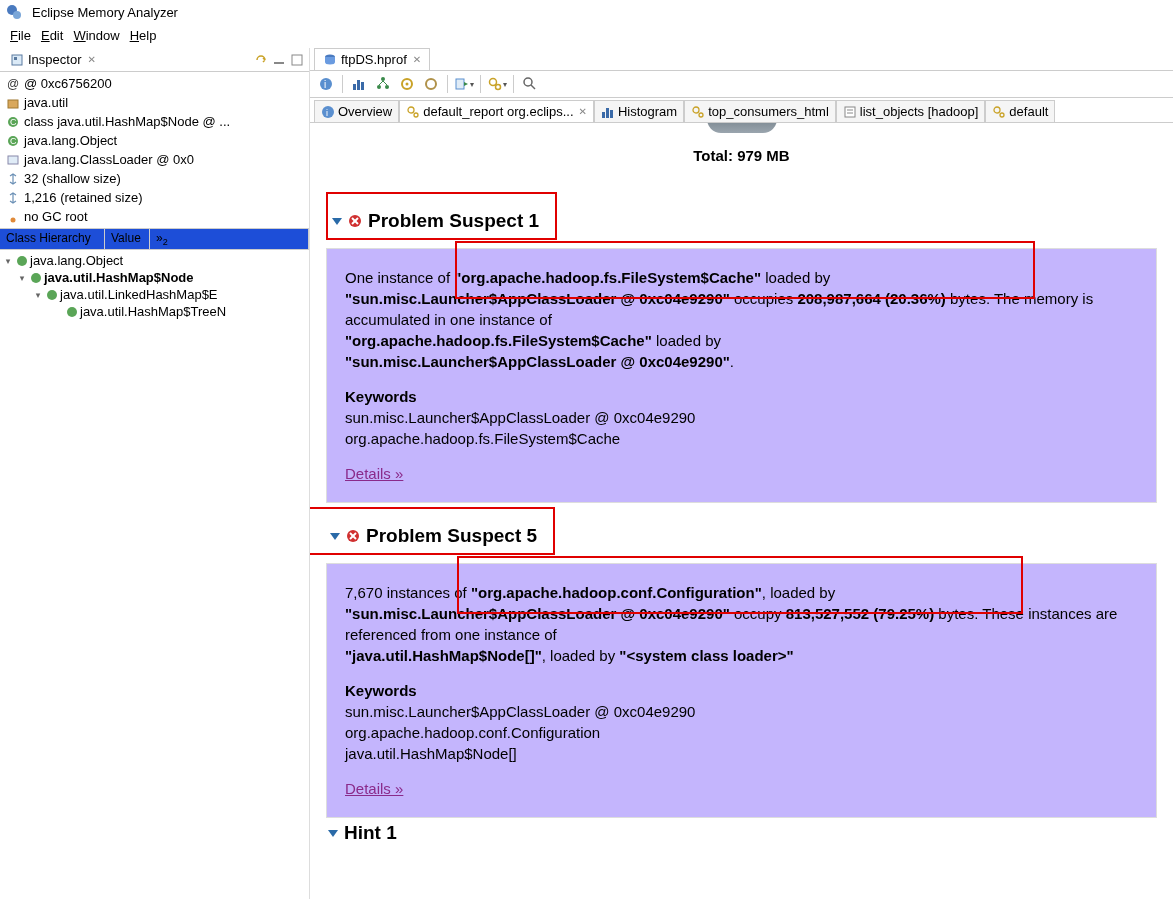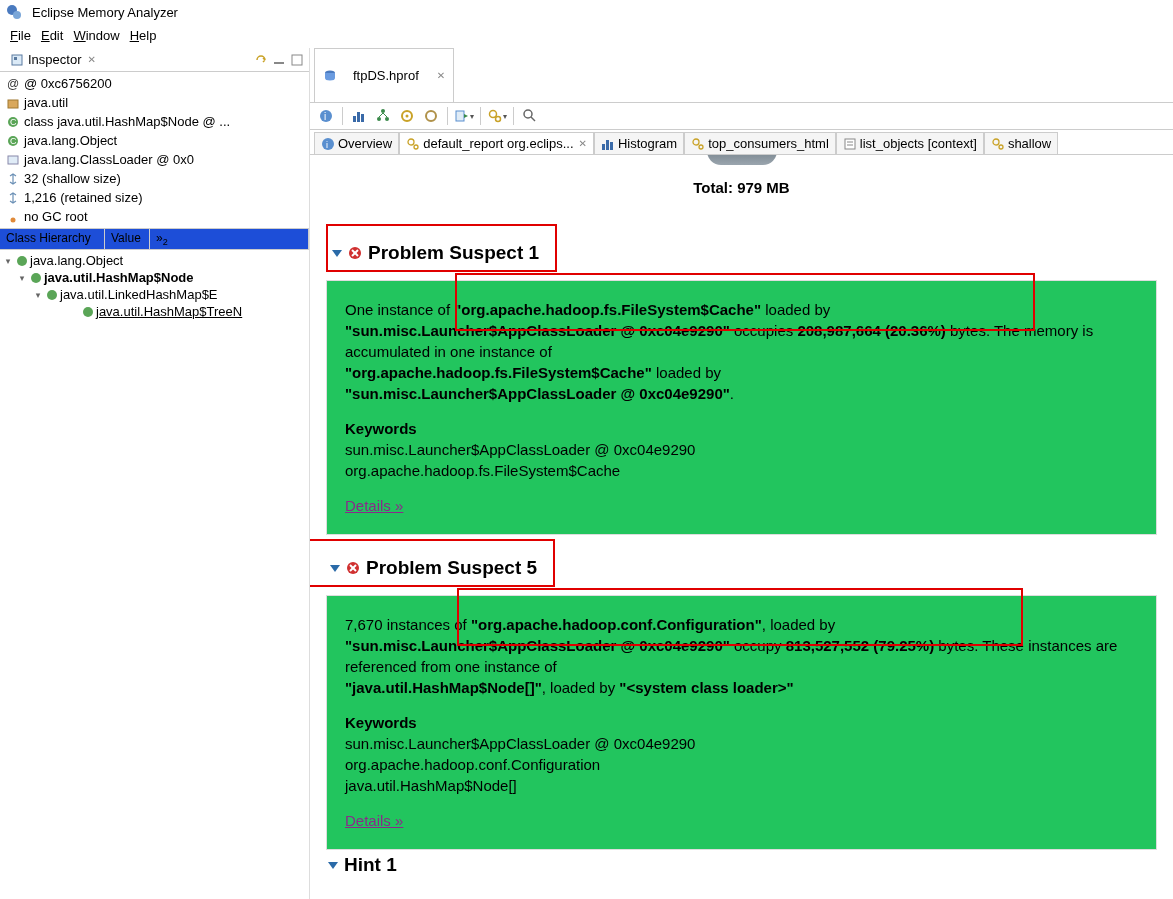--- a/index.html
+++ b/index.html
@@ -26,37 +26,37 @@
 .colhdr:first-child { width: 105px; }
 .colhdr:nth-child(2) { width: 45px; }
 .tree { padding: 2px 0; font-size: 13px; }
 .tree-row { display: flex; align-items: center; gap: 2px; padding: 1px 2px; white-space: nowrap; }
 .tw { display: inline-block; width: 12px; text-align: center; color: #666; font-size: 9px; cursor: pointer; }
 .tw-none { display: inline-block; width: 12px; }
 .tree-icon { width: 12px; height: 12px; }
 .bold { font-weight: bold; }
 .right-pane { flex: 1; display: flex; flex-direction: column; overflow: hidden; }
 .editor-tabs { display: flex; align-items: center; border-bottom: 1px solid #ccc; padding-left: 4px; }
-.editor-tab { display: flex; align-items: center; gap: 16px; padding: 19px 8px; background: #fff; border: 1px solid #ccc; border-bottom: none; font-size: 13px; }
+.editor-tab { display: flex; align-items: center; gap: 4px; padding: 3px 8px; background: #fff; border: 1px solid #ccc; border-bottom: none; font-size: 13px; }
 .toolbar { display: flex; align-items: center; gap: 4px; padding: 3px 6px; border-bottom: 1px solid #ccc; }
 .tbtn { width: 20px; height: 20px; display: flex; align-items: center; justify-content: center; cursor: pointer; }
 .sep { width: 1px; height: 18px; background: #ccc; margin: 0 2px; }
 .dd { font-size: 8px; color: #555; margin-left: 1px; }
 .subtabs { display: flex; align-items: center; border-bottom: 1px solid #ccc; padding: 2px 0 0 4px; gap: 0; font-size: 13px; }
 .subtab { display: flex; align-items: center; gap: 3px; padding: 3px 6px; border: 1px solid #ccc; border-bottom: none; background: #f5f5f5; cursor: pointer; }
 .subtab.active { background: #fff; }
 .subtab-icon { width: 14px; height: 14px; }
 .report { flex: 1; overflow: auto; padding: 8px 16px; background: #fff; }
 .total { text-align: center; font-weight: bold; font-size: 15px; margin: 8px 0 24px; }
 .section-head { display: flex; align-items: center; gap: 6px; padding: 4px 2px; margin-top: 10px; }
 .disclose { width: 0; height: 0; border-left: 5px solid transparent; border-right: 5px solid transparent; border-top: 7px solid #2a6aa8; cursor: pointer; }
 .err-icon { width: 14px; height: 14px; }
 .section-title { font-weight: bold; font-size: 19px; }
 .redbox1 { border: 2px solid #e00000; display: inline-flex; padding: 2px 14px 2px 2px; margin: 4px 0 8px; }
-.suspect-body { background: #22c55e; border: 1px solid #ddd; padding: 18px 18px; font-size: 15px; line-height: 1.4; font-family: Arial, sans-serif; position: relative; }
+.suspect-body { background: #c4b5fd; border: 1px solid #ddd; padding: 18px 18px; font-size: 15px; line-height: 1.4; font-family: Arial, sans-serif; position: relative; }
 .suspect-body b { font-weight: bold; }
 .kw-head { font-weight: bold; margin-top: 14px; }
 .details-link { color: #8a2a8a; text-decoration: underline; margin-top: 14px; display: inline-block; cursor: pointer; }
 .overlay-box { position: absolute; border: 2px solid #e00000; pointer-events: none; }
 .hint-head { display: flex; align-items: center; gap: 6px; padding: 4px 2px; }
 .pie-remnant { width: 90px; height: 14px; margin: -6px auto 0; position: relative; }
 .pie-remnant::before { content: ""; position: absolute; left: 10px; top: -6px; width: 70px; height: 14px; border-radius: 0 0 35px 35px; background: linear-gradient(#7a868f,#9aa5ae); }
 
 
 svg { display: block; }
@@ -213,21 +213,21 @@
           </div>
         <div class="tree-row" style="padding-left:32px;">
             <span class="tw">▾</span>
             <span class="tree-icon">
               <svg width="12" height="12">
                 <circle cx="6" cy="6" r="5" fill="#5aa557"></circle>
               </svg>
             </span>
             <span>java.util.LinkedHashMap$E</span>
           </div>
-        <div class="tree-row" style="padding-left:68px;text-decoration:underline;">
+        <div class="tree-row" style="padding-left:52px;">
             <span class="tw-none"></span>
             <span class="tree-icon">
               <svg width="12" height="12">
                 <circle cx="6" cy="6" r="5" fill="#5aa557"></circle>
               </svg>
             </span>
             <span>java.util.HashMap$TreeN</span>
           </div>
       </div>
     </div>
@@ -346,30 +346,30 @@
             <span>top_consumers_html</span>
           </span>
         <span class="subtab">
             <span class="subtab-icon">
               <svg width="14" height="14">
                 <rect x="2" y="2" width="10" height="10" fill="#fff" stroke="#888"></rect>
                 <line x1="4" y1="5" x2="10" y2="5" stroke="#888"></line>
                 <line x1="4" y1="8" x2="10" y2="8" stroke="#888"></line>
               </svg>
             </span>
-            <span>list_objects [context]</span>
+            <span>list_objects [hadoop]</span>
           </span>
         <span class="subtab">
             <span class="subtab-icon">
               <svg width="14" height="14">
                 <circle cx="5" cy="5" r="3" fill="none" stroke="#c9a227" stroke-width="1.3"></circle>
                 <circle cx="10" cy="10" r="2" fill="none" stroke="#c9a227" stroke-width="1.3"></circle>
               </svg>
             </span>
-            <span>shallow</span>
+            <span>default</span>
           </span>
       </div>
 
       <div class="report">
         <div class="pie-remnant"></div>
         <div class="total">Total: 979 MB</div>
 
         
         <span class="redbox1">
           <span class="section-head">

